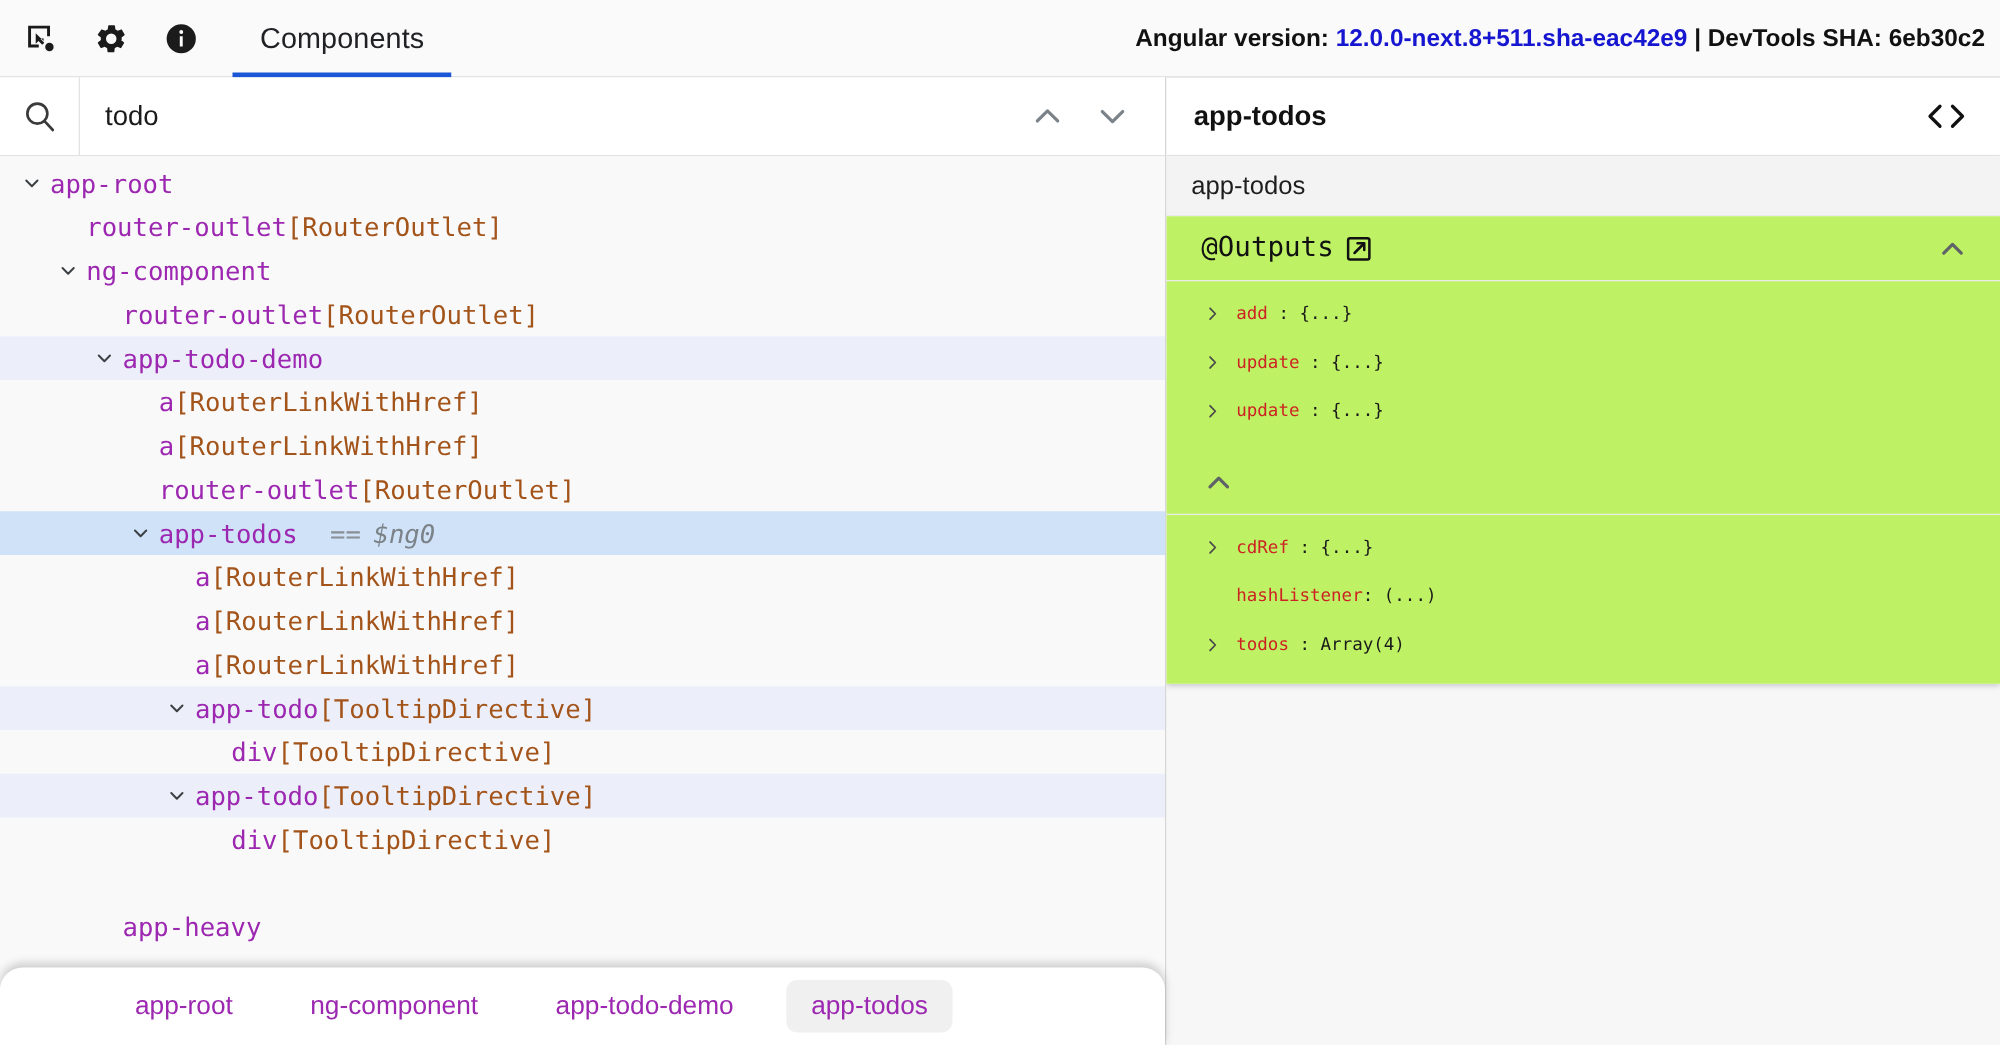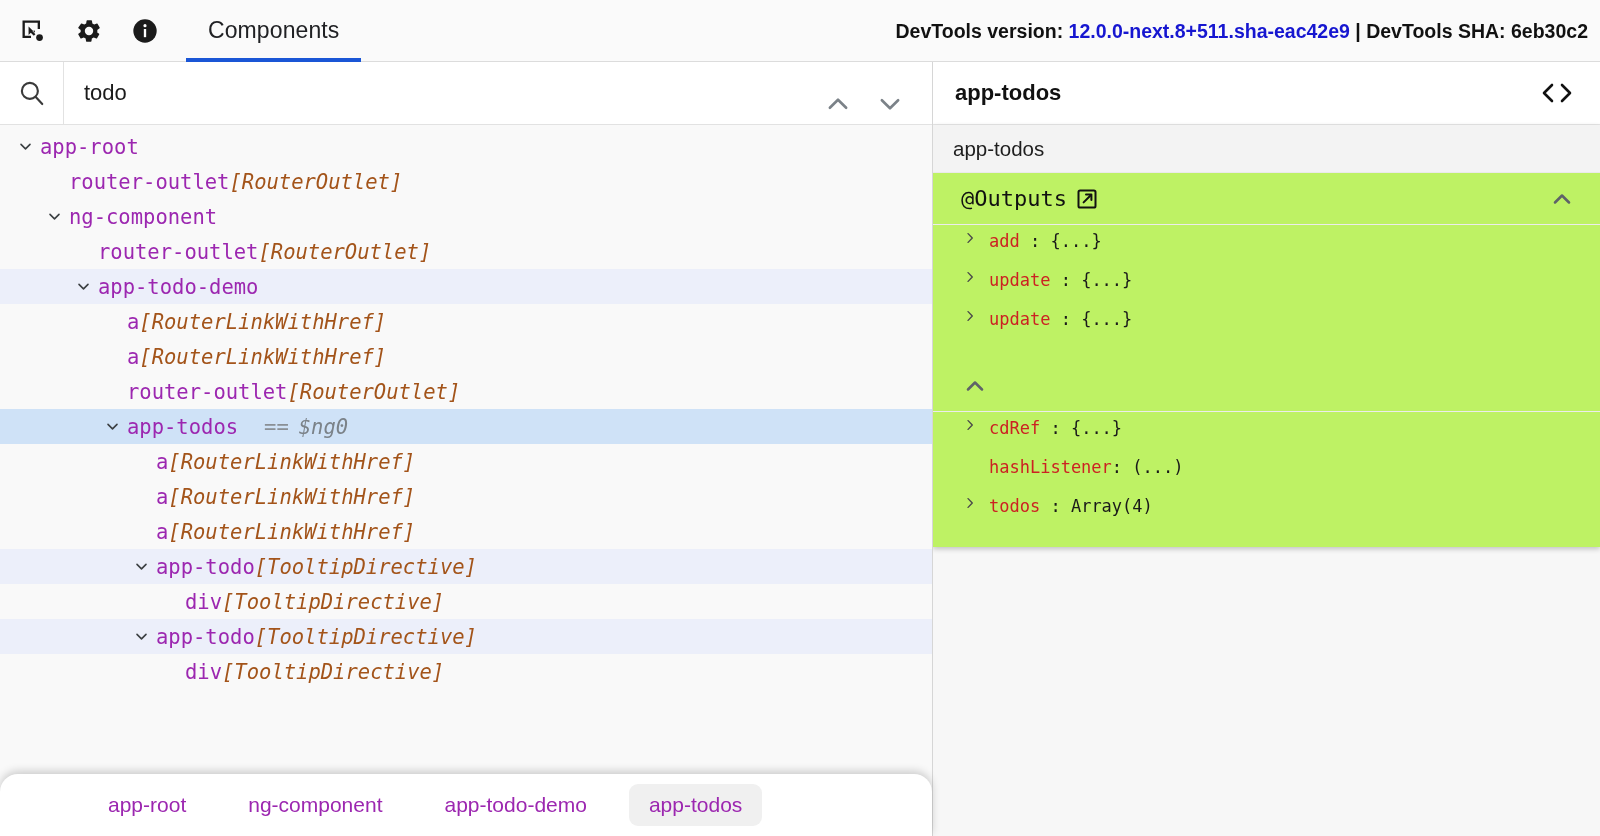--- a/index.html
+++ b/index.html
@@ -40,21 +40,21 @@
   .version a { color: #1616d0; text-decoration: none; font-weight: bold; }
 
   
   .body { flex: 1; display: flex; min-height: 0; }
 
   
   .left { width: 933px; min-width: 933px; display: flex; flex-direction: column;
           border-right: 1px solid #d6d6d6; position: relative; background: #f9f9f9; }
 
   .searchbar {
-    height: 63px; min-height: 63px; display: flex; align-items: flex-end;
+    height: 63px; min-height: 63px; display: flex; align-items: center;
     background: #ffffff; border-bottom: 1px solid #e2e2e2;
   }
   .search-ico-wrap { width: 64px; display: flex; align-items: center; justify-content: center;
                      border-right: 1px solid #e2e2e2; height: 100%; }
   .search-input {
     flex: 1; border: none; outline: none; height: 100%;
     font-family: "Liberation Sans", sans-serif;
     font-size: 22px; color: #1b1b1b; padding-left: 20px; background: transparent;
   }
   .search-navs { display: flex; align-items: center; gap: 12px; padding-right: 22px; }
@@ -67,21 +67,21 @@
     font-family: "DejaVu Sans Mono", monospace;
     font-size: 20.5px; white-space: nowrap; cursor: pointer;
   }
   .row.match { background: #eceffa; }
   .row.selected { background: #cfe2f7; }
   .caret { width: 22px; min-width: 22px; display: flex; align-items: center; justify-content: center;
            margin-right: 4px; color: #3c4043; }
   .caret.empty { visibility: hidden; }
   .caret svg { display: block; }
   .tag { color: #9c27b0; }
-  .dir { color: #a3541a; font-style: italic; }
+  .dir { color: #a3541a; }
   .tag-el { color: #1a44c9; }
   .eq { color: #8a8f95; margin-left: 26px; }
   .ngref { color: #7b8288; font-style: italic; margin-left: 10px; }
 
   
   .breadcrumb-wrap {
     position: absolute; left: 0; right: 0; bottom: 0; height: 62px;
     background: #ffffff;
     border-top-left-radius: 18px; border-top-right-radius: 18px;
     box-shadow: 0 -3px 8px rgba(0,0,0,.18);
@@ -118,22 +118,22 @@
     border-bottom: 1px solid #ececec; cursor: pointer;
   }
   .sect-title {
     font-family: "DejaVu Sans Mono", monospace;
     font-size: 22px; color: #111; display: flex; align-items: center; gap: 8px; flex: 1;
   }
   .ext-icon { display: flex; align-items: center; }
   .chev { color: #5f6368; display: flex; align-items: center; }
   .plist { padding: 6px 0 12px 0; }
   .prop {
-    height: 39px; display: flex; align-items: flex-start;
-    font-family: "DejaVu Sans Mono", monospace; font-size: 17px;
+    height: 39px; display: flex; align-items: center;
+    font-family: "DejaVu Sans Mono", monospace; font-size: 14px;
     padding-left: 30px; cursor: pointer;
   }
   .prop .pcaret { width: 26px; min-width: 26px; color: #4a4a4a; display: flex; align-items: center; }
   .prop .pcaret.empty { visibility: hidden; }
   .pkey { color: #cc2222; }
   .pcolon { color: #1a1a1a; }
   .pval { color: #1a1a1a; }
 </style>
 </head>
 <body>
@@ -160,21 +160,21 @@
           <rect x="11" y="10.3" width="2" height="7" fill="#ffffff"></rect>
           <circle cx="12" cy="7.4" r="1.35" fill="#ffffff"></circle>
         </svg>
       </div>
     </div>
 
     <div class="tabs">
       <div class="tab active">Components</div>
     </div>
 
-    <div class="version"><span>DevTools version: </span><a href="#">12.0.0-next.8+511.sha-eac42e9</a><span> | DevTools SHA: 6eb30c2</span></div>
+    <div class="version"><span>Angular version: </span><a href="#">12.0.0-next.8+511.sha-eac42e9</a><span> | DevTools SHA: 6eb30c2</span></div>
   </div>
 
   <div class="body">
 
     <div class="left">
 
       <div class="searchbar">
         <div class="search-ico-wrap">
           <svg width="30" height="30" viewBox="0 0 24 24">
             <circle cx="10.3" cy="10.3" r="6.4" fill="none" stroke="#3a3a3a" stroke-width="1.7"></circle>
@@ -328,20 +328,28 @@
             <span><span class="tag">div</span><span class="dir">[TooltipDirective]</span></span>
           </div>
           <div class="row" style="padding-left: 72px;">
             <span class="caret empty">
               <svg width="15" height="15" viewBox="0 0 16 16">
                 <polyline points="3.2,5.8 8,10.6 12.8,5.8" fill="none" stroke="#3c4043" stroke-width="1.7" stroke-linecap="round" stroke-linejoin="round"></polyline>
               </svg>
             </span>
             <span><span class="tag-el"><app-zippy></app-zippy></span></span>
           </div>
+          <div class="row" style="padding-left: 72px;">
+            <span class="caret empty">
+              <svg width="15" height="15" viewBox="0 0 16 16">
+                <polyline points="3.2,5.8 8,10.6 12.8,5.8" fill="none" stroke="#3c4043" stroke-width="1.7" stroke-linecap="round" stroke-linejoin="round"></polyline>
+              </svg>
+            </span>
+            <span><span class="tag">app-heavy</span></span>
+          </div>
         </div>
 
       <div class="breadcrumb-wrap" id="breadcrumb">
           <div class="crumb">app-root</div>
           <div class="crumb">ng-component</div>
           <div class="crumb">app-todo-demo</div>
           <div class="crumb active">app-todos</div>
         </div>
     </div>
 

